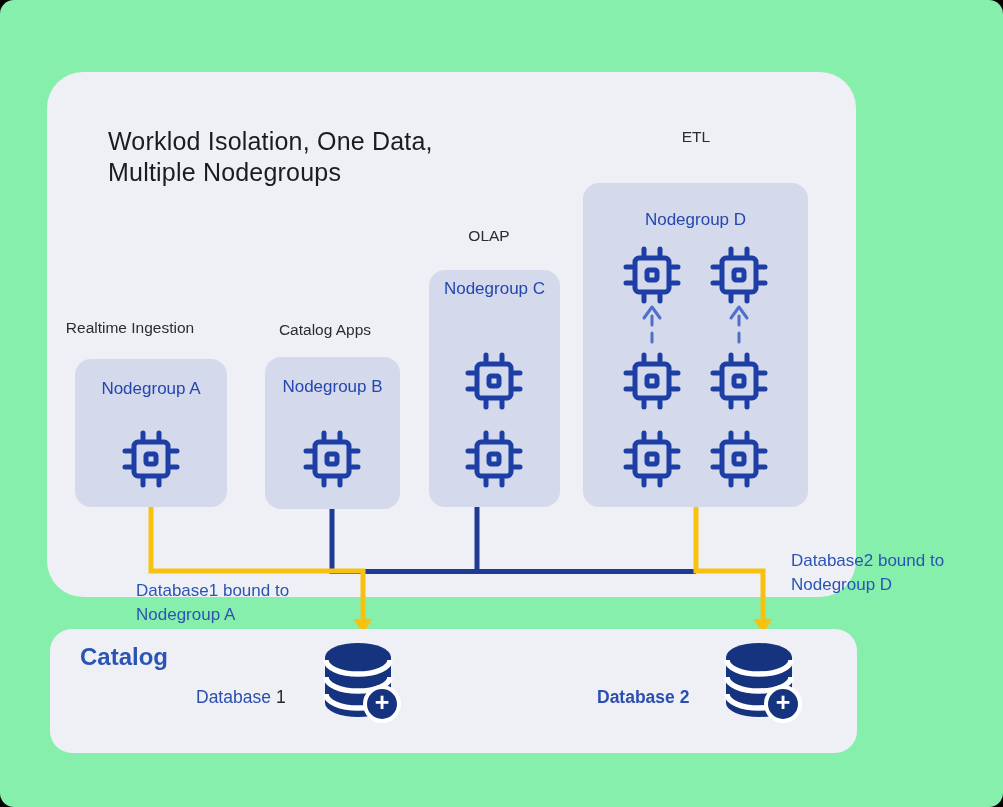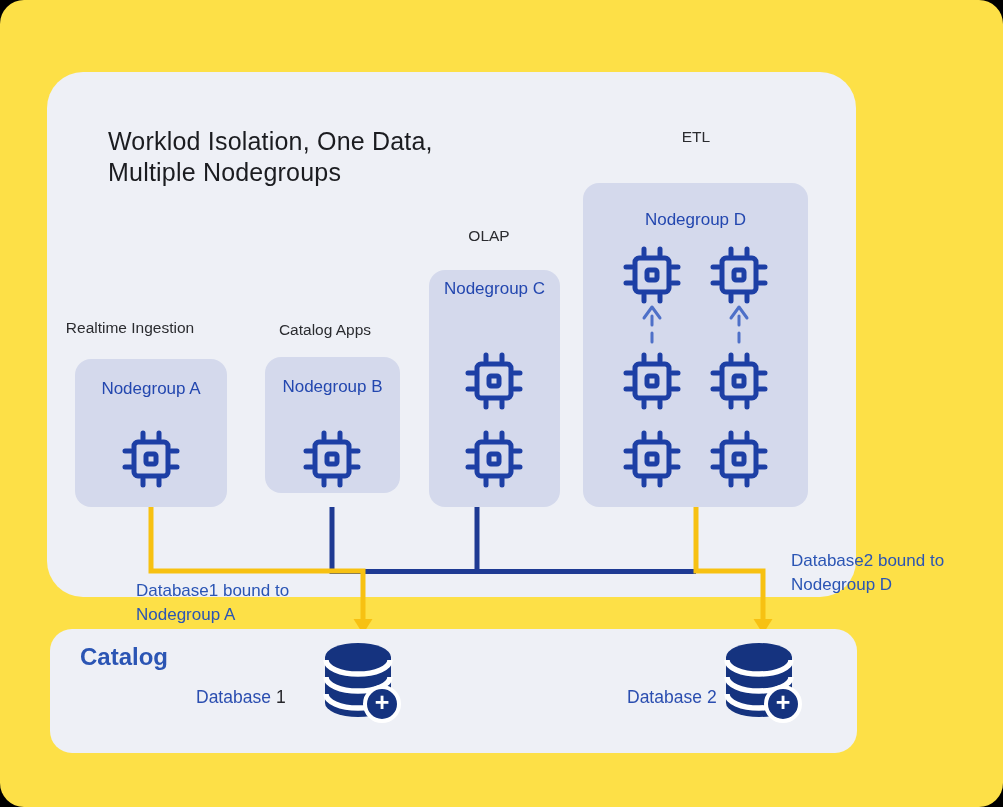--- a/index.html
+++ b/index.html
@@ -1,18 +1,18 @@
 <!DOCTYPE html>
 <html><head>
 <meta charset="utf-8">
 <style>
   html,body{margin:0;padding:0;background:#000;}
   body{width:1003px;height:807px;font-family:"Liberation Sans","DejaVu Sans",sans-serif;}
   .frame{position:relative;width:1003px;height:807px;background:#000;overflow:hidden;}
-  .canvas{position:absolute;inset:0;background:#fde047;border-radius:24px;}
+  .canvas{position:absolute;inset:0;background:#86efac;border-radius:14px;}
 
   .main-panel{position:absolute;left:47px;top:72px;width:809px;height:525px;
     background:#EEF0F6;border-radius:36px;}
   .catalog-panel{position:absolute;left:50px;top:629px;width:807px;height:124px;
     background:#EEF0F6;border-radius:22px;}
 
   .title{position:absolute;left:108px;top:126px;margin:0;font-size:25px;line-height:31px;
     font-weight:500;color:#1B1C20;letter-spacing:.2px;}
 
   .workload-label{position:absolute;transform:translateX(-50%);font-size:15.5px;color:#2B2C30;white-space:nowrap;}
@@ -70,21 +70,21 @@
       <div class="ng-label" style="top:20px;">Nodegroup A</div>
       <svg class="chip" style="left:47px;top:71px;" viewBox="0 0 58 58">
         <g stroke="#1D3FA5" stroke-width="5" fill="none" stroke-linecap="round">
           <rect x="12" y="12" width="34" height="34" rx="4"></rect>
           <rect x="24" y="24" width="10" height="10" rx="2"></rect>
           <path d="M21 3V9 M37 3V9 M21 49V55 M37 49V55 M3 21H9 M3 37H9 M49 21H55 M49 37H55"></path>
         </g>
       </svg>
     </div>
 
-    <div class="ng-card" style="left:265px;top:357px;width:135px;height:136px;">
+    <div class="ng-card" style="left:265px;top:357px;width:135px;height:152px;">
       <div class="ng-label" style="top:20px;">Nodegroup B</div>
       <svg class="chip" style="left:38px;top:73px;" viewBox="0 0 58 58">
         <g stroke="#1D3FA5" stroke-width="5" fill="none" stroke-linecap="round">
           <rect x="12" y="12" width="34" height="34" rx="4"></rect>
           <rect x="24" y="24" width="10" height="10" rx="2"></rect>
           <path d="M21 3V9 M37 3V9 M21 49V55 M37 49V55 M3 21H9 M3 37H9 M49 21H55 M49 37H55"></path>
         </g>
       </svg>
     </div>
 
@@ -180,21 +180,21 @@
       <svg class="db-gaps" width="66" height="74">
         <path d="M1 17 a32 14 0 0 0 64 0" stroke="#FFFFFF" stroke-width="5.5" fill="none"></path>
         <path d="M1 34 a32 14 0 0 0 64 0" stroke="#FFFFFF" stroke-width="5.5" fill="none"></path>
         <path d="M1 51 a32 14 0 0 0 64 0" stroke="#FFFFFF" stroke-width="5.5" fill="none"></path>
       </svg>
       <div class="db-badge">
           <span>+</span>
         </div>
     </div>
 
-    <div class="db-label" style="left:627px;">
+    <div class="db-label" style="left:597px;font-weight:bold;">
       <span>Database</span><span class="db-number">2</span>
     </div>
     <div class="db-icon" style="left:726px;top:643px;">
       <div class="db-cyl"></div>
       <svg class="db-gaps" width="66" height="74">
         <path d="M1 17 a32 14 0 0 0 64 0" stroke="#FFFFFF" stroke-width="5.5" fill="none"></path>
         <path d="M1 34 a32 14 0 0 0 64 0" stroke="#FFFFFF" stroke-width="5.5" fill="none"></path>
         <path d="M1 51 a32 14 0 0 0 64 0" stroke="#FFFFFF" stroke-width="5.5" fill="none"></path>
       </svg>
       <div class="db-badge">

